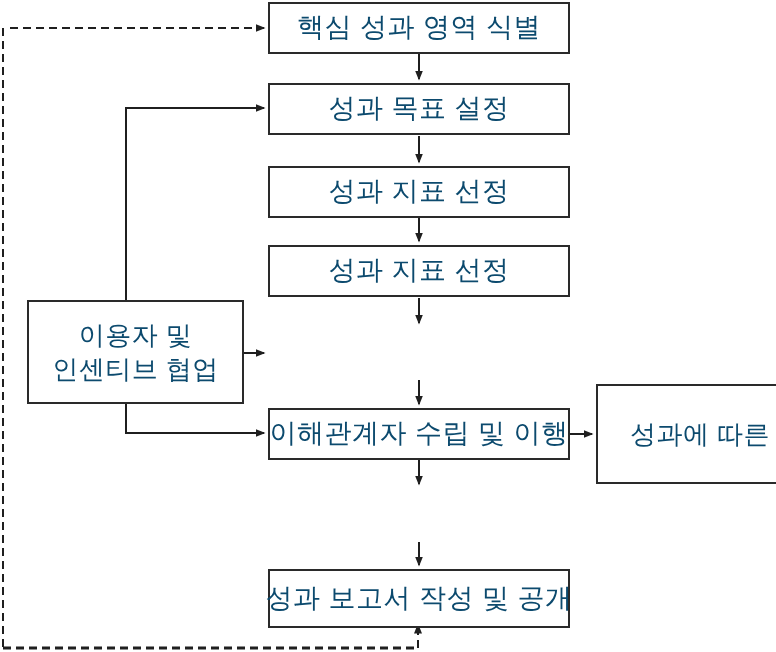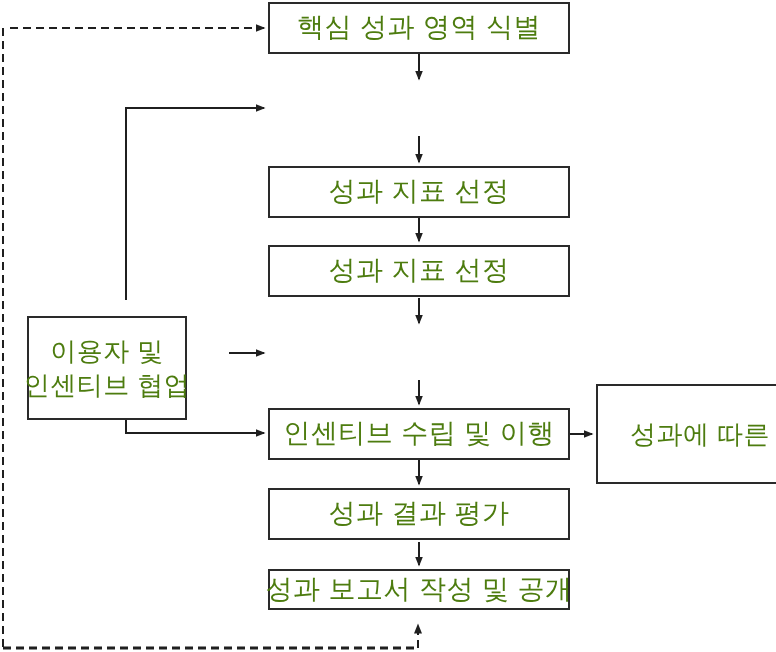--- a/index.html
+++ b/index.html
@@ -25,40 +25,39 @@
   .box {
     position: absolute;
     box-sizing: border-box;
     border: 2px solid #2a2a2a;
     background: #ffffff;
     display: flex;
     flex-direction: column;
     align-items: center;
     justify-content: center;
     text-align: center;
-    color: #4d7c0f;
+    color: #0c4a6e;
     font-size: 27px;
     line-height: 1.32;
     letter-spacing: 0.5px;
     white-space: nowrap;
   }
   .step {
     left: 268px;
     width: 302px;
     height: 52px;
   }
   .side {
     font-size: 26px;
   }
   #collab-box {
     left: 27px;
     top: 300px;
-    width: 160px;
+    width: 217px;
     height: 104px;
-    margin-top: 16px;
   }
   #incentive-box {
     left: 596px;
     top: 384px;
     width: 208px;
     height: 100px;
   }
   svg line, svg polyline {
     stroke: #1f1f1f;
     stroke-width: 2;
@@ -100,39 +99,39 @@
     <line class="dashed" x1="10" y1="28" x2="264" y2="28" marker-end="url(#ah)"></line>
     <line class="dashed" x1="3" y1="28" x2="3" y2="648"></line>
     <line class="dashed thick" x1="3" y1="648" x2="418" y2="648"></line>
     <line class="dashed" x1="418" y1="648" x2="418" y2="625" marker-end="url(#ah)"></line>
   </svg>
 
   <div class="box step" style="top:2px">
     <span>핵심 성과 영역 식별</span>
   </div>
 
+  <div class="box step" style="top:83px">
+    <span>성과 목표 설정</span>
+  </div>
 
   <div class="box step" style="top:166px">
     <span>성과 지표 선정</span>
   </div>
 
   <div class="box step" style="top:245px">
     <span>성과 지표 선정</span>
   </div>
 
 
   <div class="box step" style="top:408px">
-    <span>인센티브 수립 및 이행</span>
+    <span>이해관계자 수립 및 이행</span>
   </div>
 
-  <div class="box step" style="top:488px">
-    <span>성과 결과 평가</span>
-  </div>
 
-  <div class="box step" style="top:569px;height:41px">
+  <div class="box step" style="top:569px;height:59px">
     <span>성과 보고서 작성 및 공개</span>
   </div>
 
   <div class="box side" id="collab-box">
     <span>이용자 및</span>
     <span>인센티브 협업</span>
   </div>
 
   <div class="box side" id="incentive-box">
     <span>성과에 따른</span>

